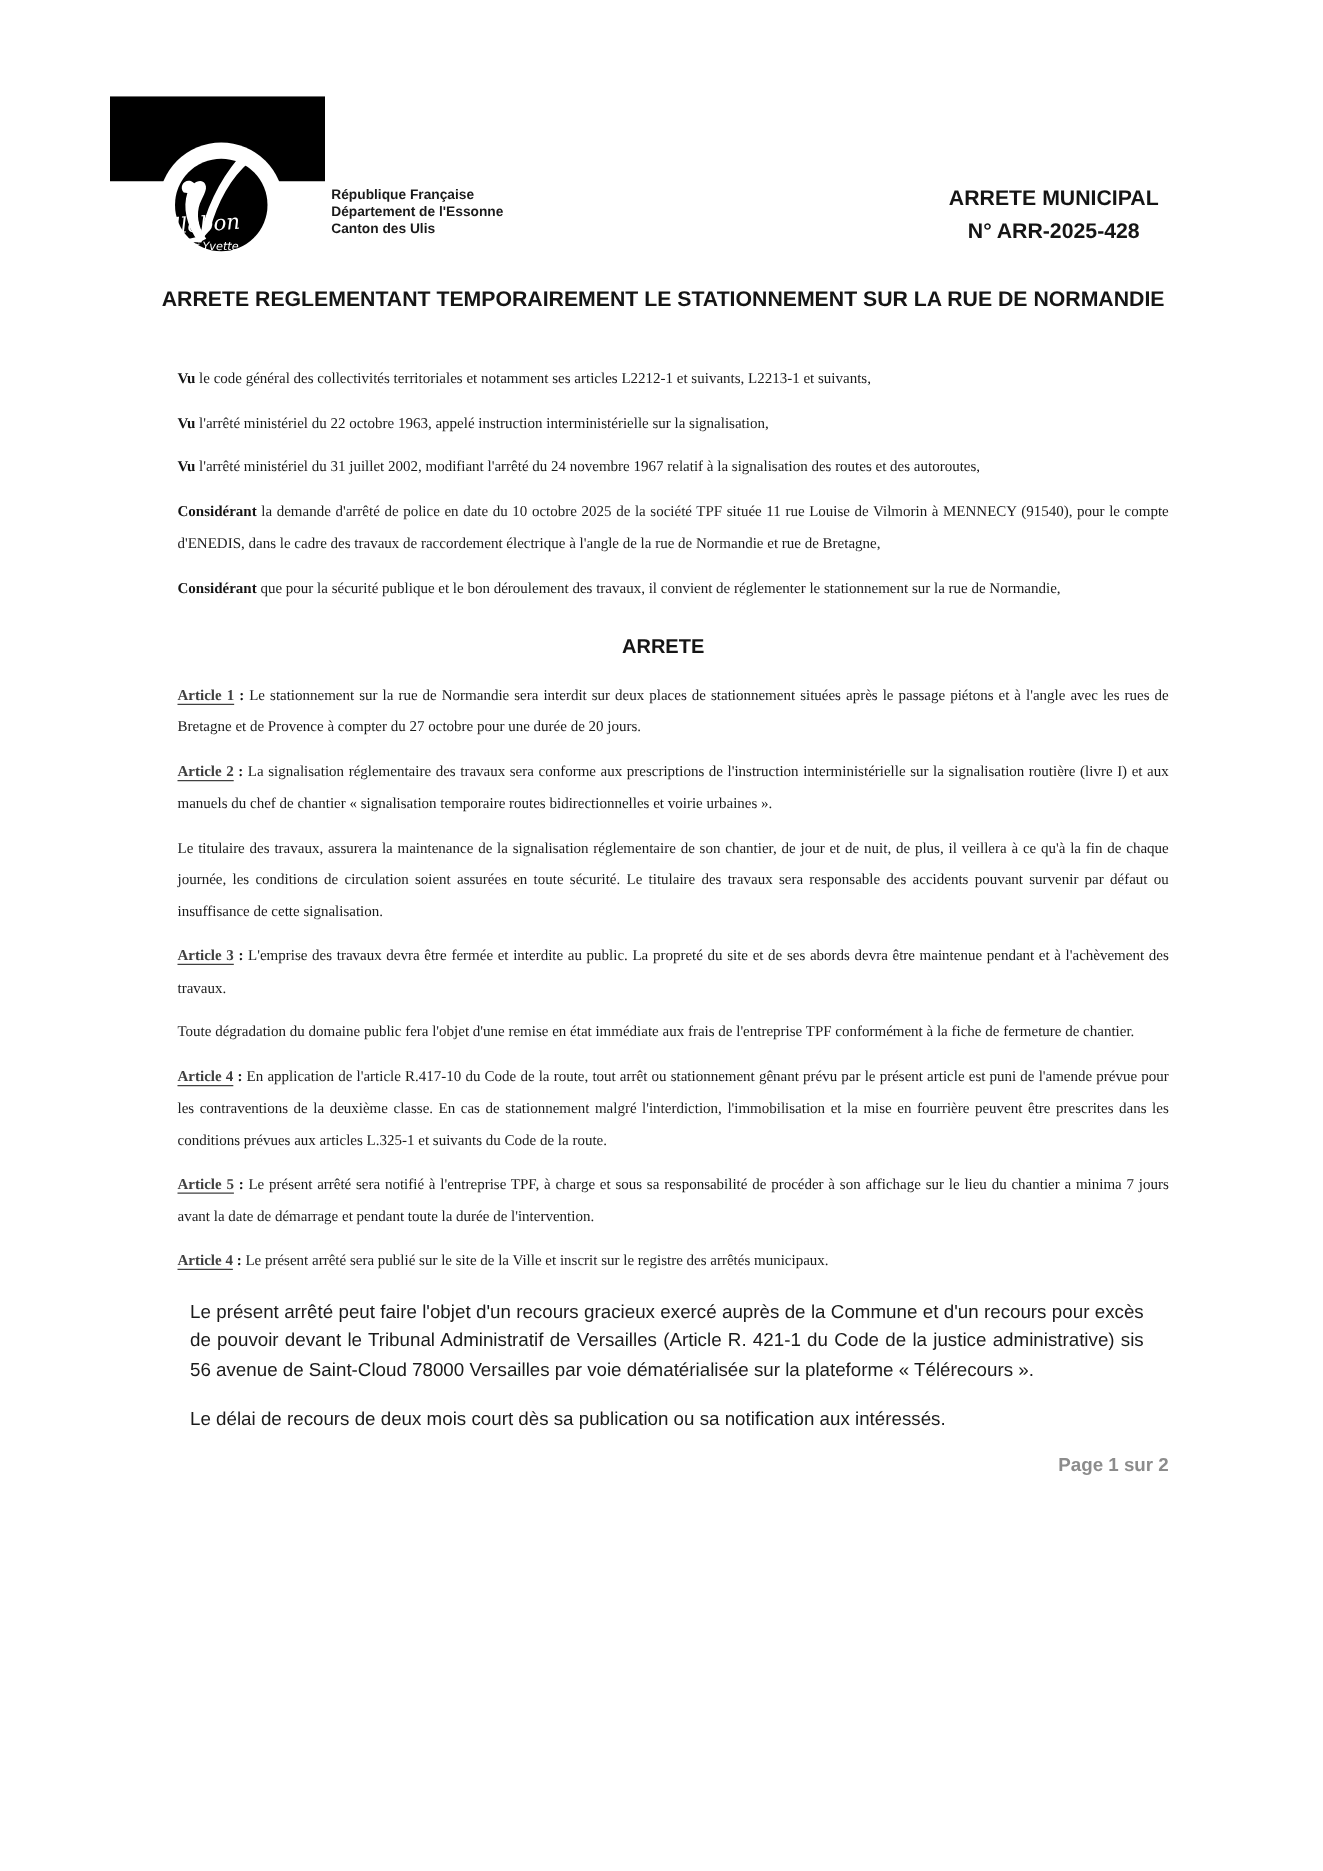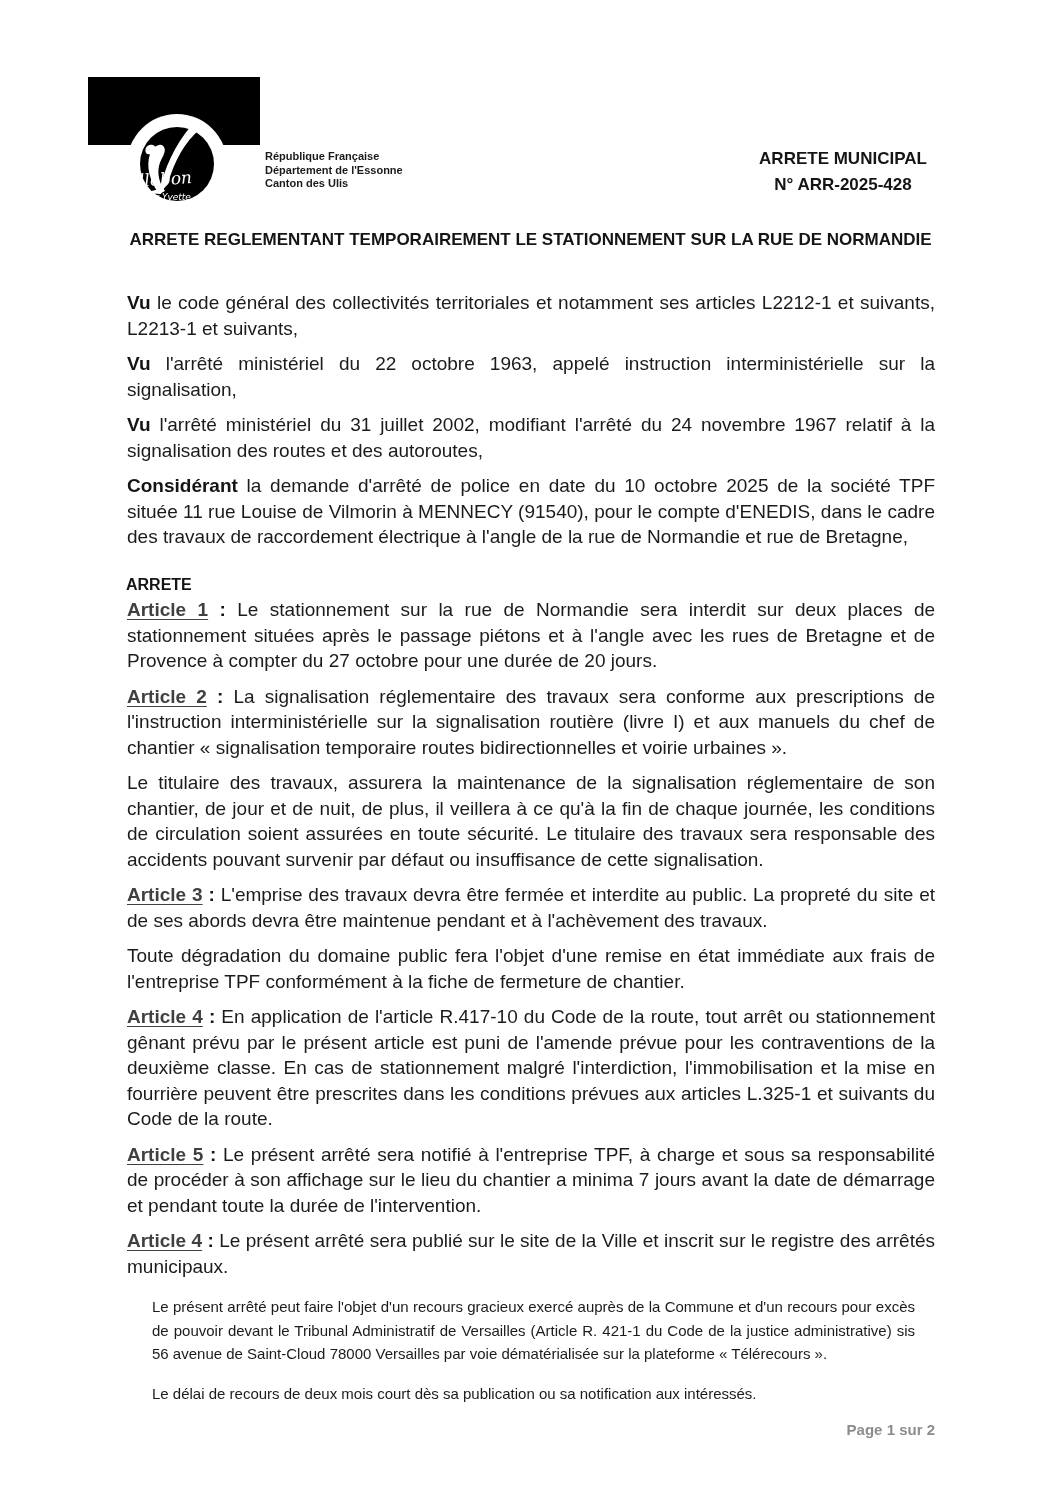--- a/index.html
+++ b/index.html
@@ -24,31 +24,31 @@
   }
   
   .content{
     position:absolute;left:126px;top:227px;width:809px;
   }
   .doc-title{
     font-size:17px;font-weight:700;line-height:25px;color:#151515;
     margin:0 0 38px 0;text-align:center;
   }
   .para{
-    font-size:19px;line-height:25.5px;text-align:justify;
-    margin:0 0 10px 1px;color:#1b1b1b;
+    font-size:12px;line-height:25.5px;text-align:justify;
+    margin:0 0 10px 16px;color:#1b1b1b;font-family:Liberation Serif, serif;
   }
   .bold{font-weight:700;color:#151515;}
   .article-label{
     font-weight:700;color:#404040;
     text-decoration:underline;text-underline-offset:3px;
   }
   .decree-heading{
-    font-size:16px;font-weight:700;text-align:left;color:#151515;
-    margin:22px 0 0 0;line-height:25.5px;
+    font-size:16px;font-weight:700;text-align:center;color:#151515;
+    margin:22px 0 13px 0;line-height:25.5px;
   }
   
   .recourse{
     margin-top:14px;padding-left:10px;padding-right:4px;
   }
   .recourse p{
     font-size:15px;line-height:23.5px;text-align:justify;margin:16px;color:#1b1b1b;
     font-stretch:condensed;
   }
   .page-number{
@@ -94,20 +94,21 @@
 
     <p class="para"><span class="bold">Vu</span> <span>le code général des collectivités territoriales et notamment ses articles L2212-1 et suivants, L2213-1 et suivants,</span></p>
 
 
     <p class="para"><span class="bold">Vu</span> <span>l'arrêté ministériel du 22 octobre 1963, appelé instruction interministérielle sur la signalisation,</span></p>
 
     <p class="para"><span class="bold">Vu</span> <span>l'arrêté ministériel du 31 juillet 2002, modifiant l'arrêté du 24 novembre 1967 relatif à la signalisation des routes et des autoroutes,</span></p>
 
     <p class="para"><span class="bold">Considérant</span> <span>la demande d'arrêté de police en date du 10 octobre 2025 de la société TPF située 11 rue Louise de Vilmorin à MENNECY (91540), pour le compte d'ENEDIS, dans le cadre des travaux de raccordement électrique à l'angle de la rue de Normandie et rue de Bretagne,</span></p>
 
+    <p class="para"><span class="bold">Considérant</span> <span>que pour la sécurité publique et le bon déroulement des travaux, il convient de réglementer le stationnement sur la rue de Normandie,</span></p>
 
     <div class="decree-heading">ARRETE</div>
 
     <p class="para"><span class="article-label">Article 1</span><span class="bold"> :</span> <span>Le stationnement sur la rue de Normandie sera interdit sur deux places de stationnement situées après le passage piétons et à l'angle avec les rues de Bretagne et de Provence à compter du 27 octobre pour une durée de 20 jours.</span></p>
 
     <p class="para"><span class="article-label">Article 2</span><span class="bold"> :</span> <span>La signalisation réglementaire des travaux sera conforme aux prescriptions de l'instruction interministérielle sur la signalisation routière (livre I) et aux manuels du chef de chantier « signalisation temporaire routes bidirectionnelles et voirie urbaines ».</span></p>
 
     <p class="para"><span>Le titulaire des travaux, assurera la maintenance de la signalisation réglementaire de son chantier, de jour et de nuit, de plus, il veillera à ce qu'à la fin de chaque journée, les conditions de circulation soient assurées en toute sécurité. Le titulaire des travaux sera responsable des accidents pouvant survenir par défaut ou insuffisance de cette signalisation.</span></p>
 
     <p class="para"><span class="article-label">Article 3</span><span class="bold"> :</span> <span>L'emprise des travaux devra être fermée et interdite au public. La propreté du site et de ses abords devra être maintenue pendant et à l'achèvement des travaux.</span></p>

